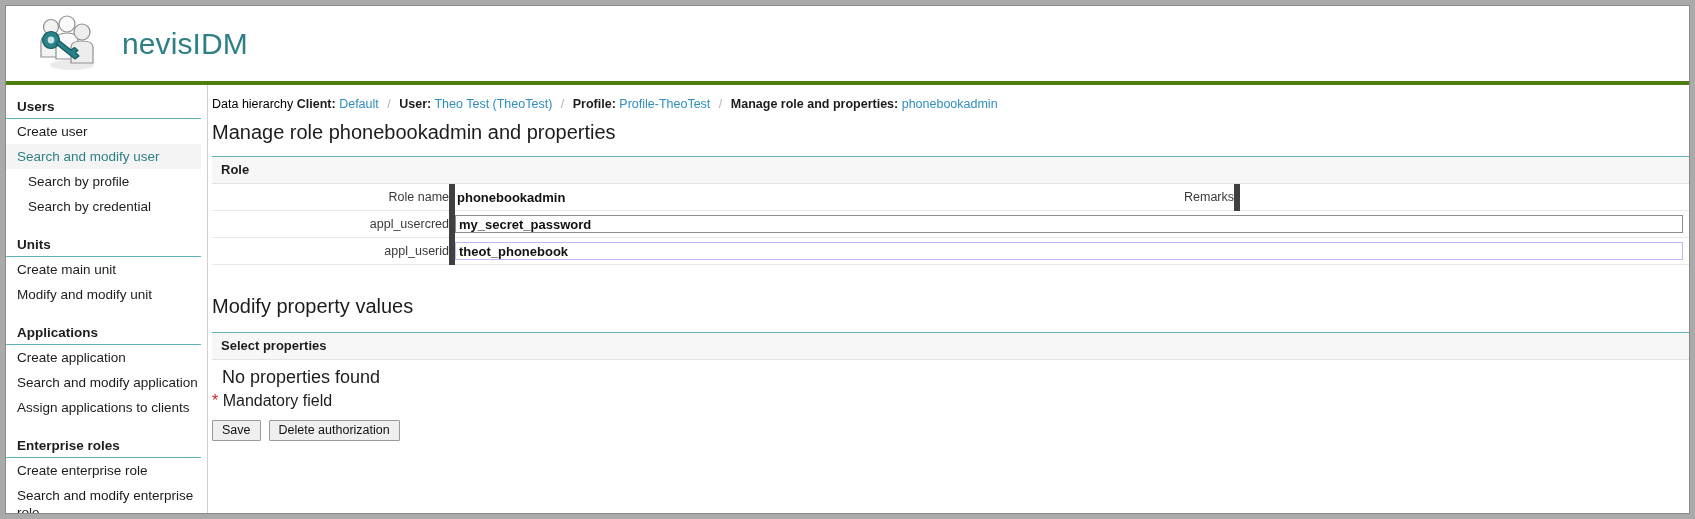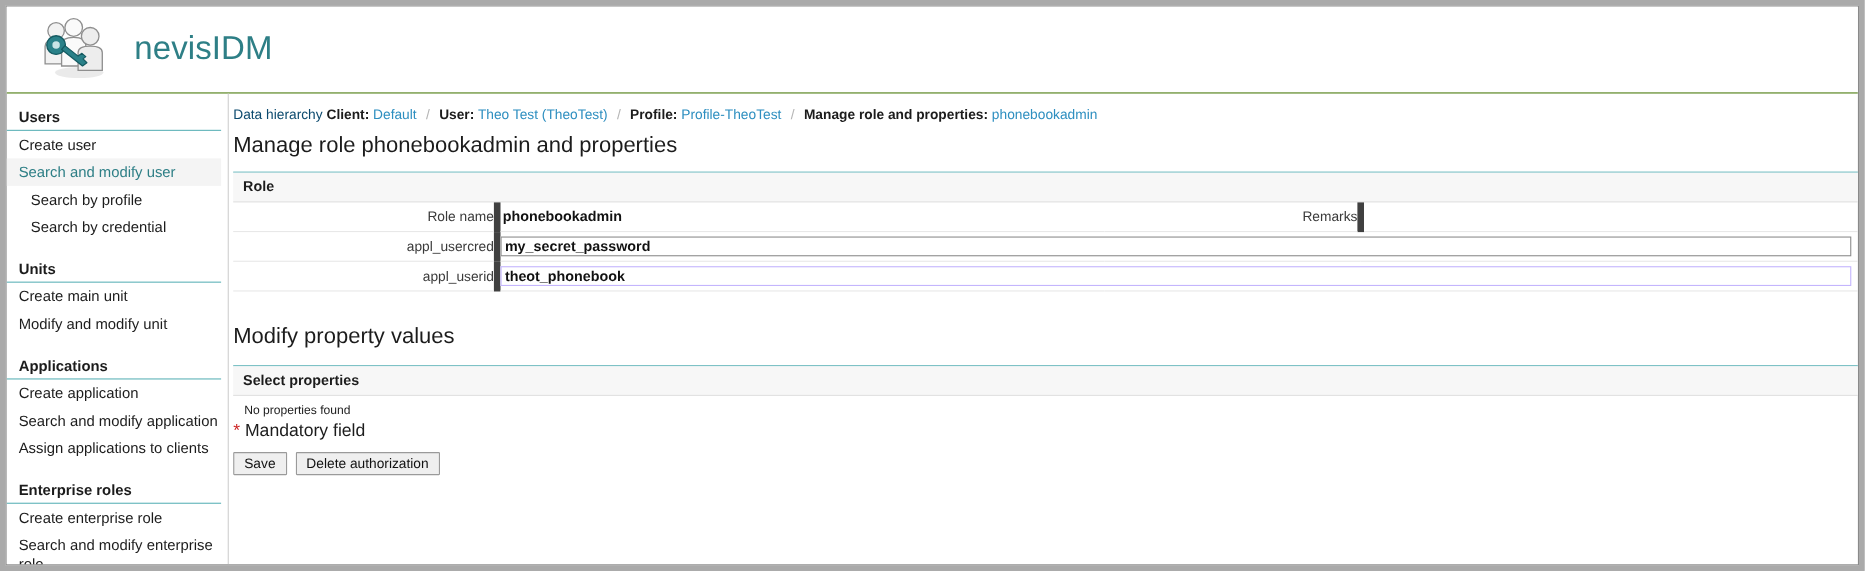--- a/index.html
+++ b/index.html
@@ -21,21 +21,21 @@
     height: 509px;
     background: #ffffff;
     border: 1px solid #8a8a8a;
     box-sizing: border-box;
     overflow: hidden;
   }
 
   
   #brand-header {
     height: 79px;
-    border-bottom: 1px solid #4d7c0f;
+    border-bottom: 4px solid #4d7c0f;
     display: flex;
     align-items: center;
     padding-left: 28px;
     box-sizing: border-box;
     background: #ffffff;
     text-align: center;
   }
   #brand-logo {
     width: 66px;
     height: 58px;
@@ -99,21 +99,21 @@
     min-width: 0;
   }
   #breadcrumb {
     font-size: 12.5px;
     padding: 12px 0 0 4px;
     color: #1c1c1c;
     white-space: nowrap;
     margin-left: 0;
   }
   #breadcrumb .crumb-root {
-    color: #0c4a6e;
+    color: #000000;
   }
   #breadcrumb .crumb-label {
     color: #1c1c1c;
     font-weight: bold;
   }
   #breadcrumb .crumb-link {
     color: #2e8fc0;
     cursor: pointer;
     text-align: center;
   }
@@ -187,21 +187,21 @@
     padding: 1px 3px;
     box-sizing: border-box;
     outline: none;
   }
   input.txt.focused {
     border: 1px solid #c4b5fd;
   }
 
   
   .note {
-    font-size: 11px;
+    font-size: 18px;
     color: #1c1c1c;
     padding: 7px 0 0 10px;
   }
   .mandatory {
     font-size: 16px;
     color: #1c1c1c;
     padding: 4px 0 0 4px;
   }
   .mandatory .star {
     color: #cc2222;

